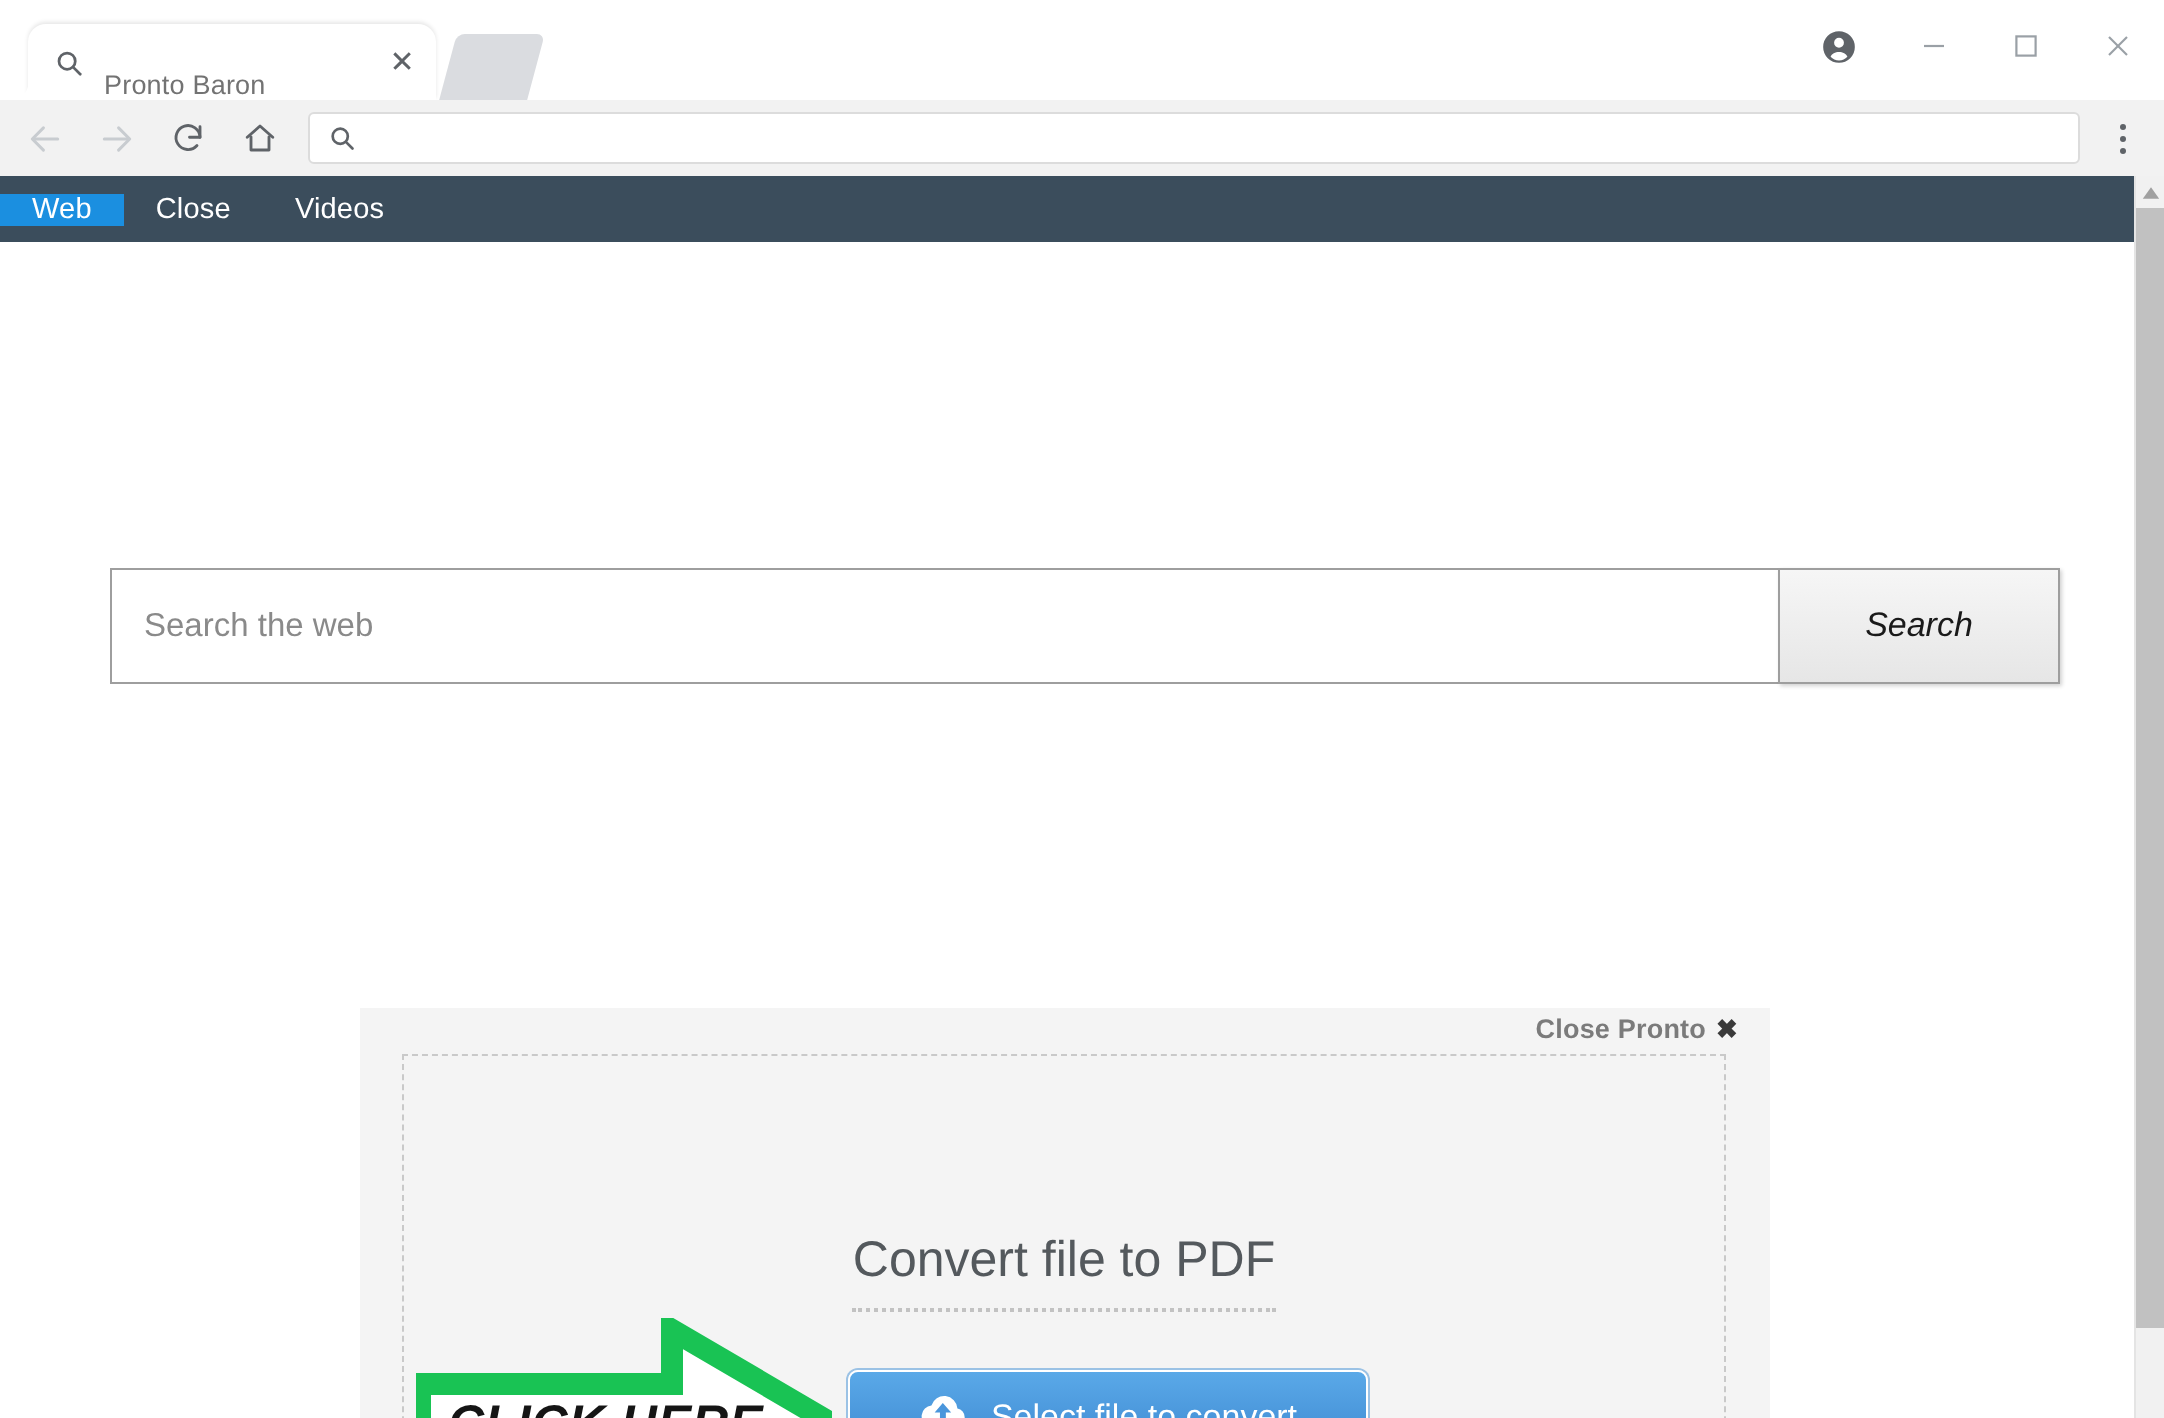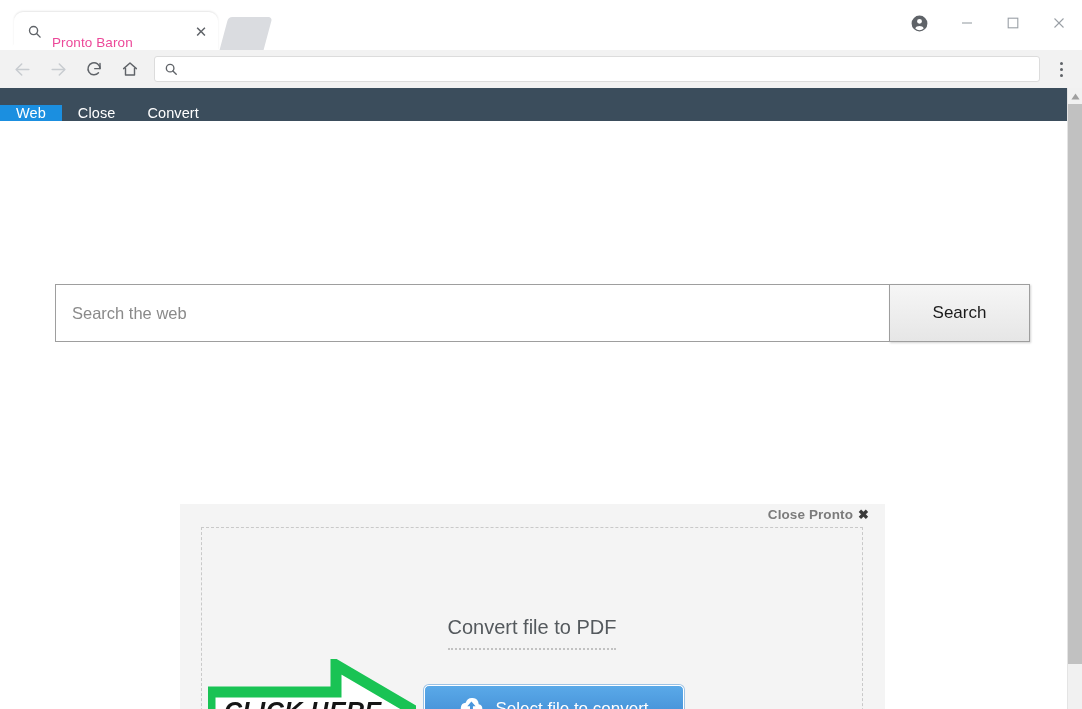--- a/index.html
+++ b/index.html
@@ -47,21 +47,21 @@
   }
   .tab-favicon {
     width: 17px; height: 17px;
     flex: 0 0 17px;
     display: flex; align-items: center; justify-content: center;
     margin-right: 9px;
   }
   .tab-title {
     flex: 1 1 auto;
     font-size: 13.5px;
-    color: #ec4899;
+    color: #737373;
     white-space: nowrap;
     overflow: hidden;
     text-overflow: ellipsis;
     letter-spacing: 0.1px;
     margin-top: 23px;
   }
   .tab-close {
     flex: 0 0 18px;
     width: 18px; height: 18px;
     display: flex; align-items: center; justify-content: center;
@@ -134,21 +134,21 @@
   #viewport {
     position: absolute; top: 88px; left: 0; right: 0; bottom: 0;
     background: #ffffff;
     overflow: hidden;
   }
 
   
   #sitenav {
     position: absolute; top: 0; left: 0; right: 15px; height: 33px;
     background: #3b4d5c;
-    display: flex; align-items: flex-end;
+    display: flex; align-items: center;
   }
   .navitem {
     display: flex; align-items: center;
     padding: 0 16px;
     color: #ffffff;
     font-size: 14.5px;
     letter-spacing: 0.1px;
   }
   .navitem.active { background: #1b8fe0; }
 
@@ -172,20 +172,21 @@
   }
   #searchbtn {
     flex: 0 0 141px;
     margin-left: -1px;
     border: 1px solid #9e9e9e;
     background: linear-gradient(#f6f6f6, #e6e6e6);
     display: flex; align-items: center; justify-content: center;
     font-size: 17px;
     color: #1a1a1a;
     box-shadow: 1px 1px 2px rgba(0,0,0,0.18);
+    font-style: italic;
   }
 
   
   #product {
     position: absolute;
     left: 180px; top: 416px;
     width: 705px; height: 293px;
     background: #f4f4f4;
   }
   #closeproduct {
@@ -200,21 +201,21 @@
   #closeproduct .x { font-size: 13px; color: #3a3a3a; }
   #dropzone {
     position: absolute;
     left: 21px; top: 23px; right: 22px; bottom: -40px;
     border: 1px dashed #c9c9c9;
     background: #f4f4f4;
   }
   #convtitle {
     position: absolute; left: 0; right: 0; top: 88px;
     text-align: center;
-    font-size: 20px;
+    font-size: 25px;
     color: #54595d;
   }
   #convtitle span {
     display: inline-block;
     padding-bottom: 9px;
     border-bottom: 2px dotted #c2c2c2;
   }
   #selectbtn {
     position: absolute;
     left: 222px; top: 157px;
@@ -348,21 +349,21 @@
   <div id="viewport">
 
     <div id="sitenav">
       <div class="navitem active">
         <span>Web</span>
       </div>
       <div class="navitem">
         <span>Close</span>
       </div>
       <div class="navitem">
-        <span>Convert</span>
+        <span>Videos</span>
       </div>
     </div>
 
     <div id="searchrow">
       <div id="searchbox">
         <span class="ph">Search the web</span>
       </div>
       <div id="searchbtn">
         <span>Search</span>
       </div>

